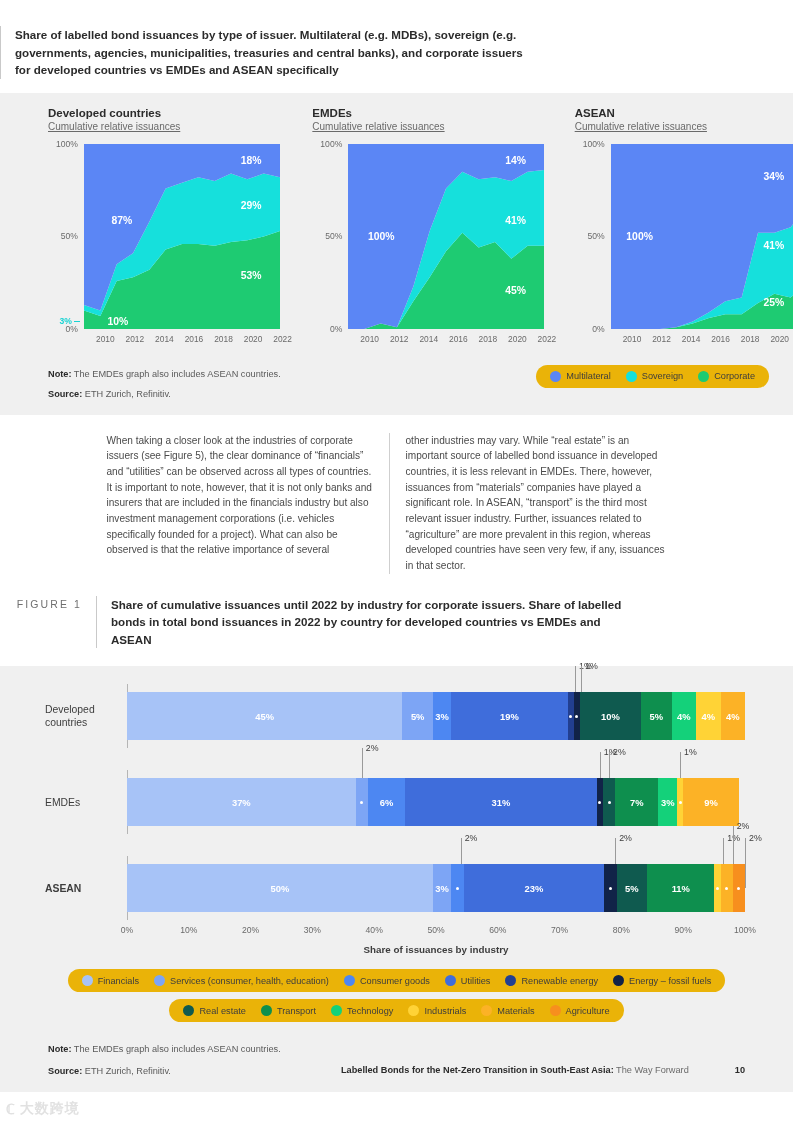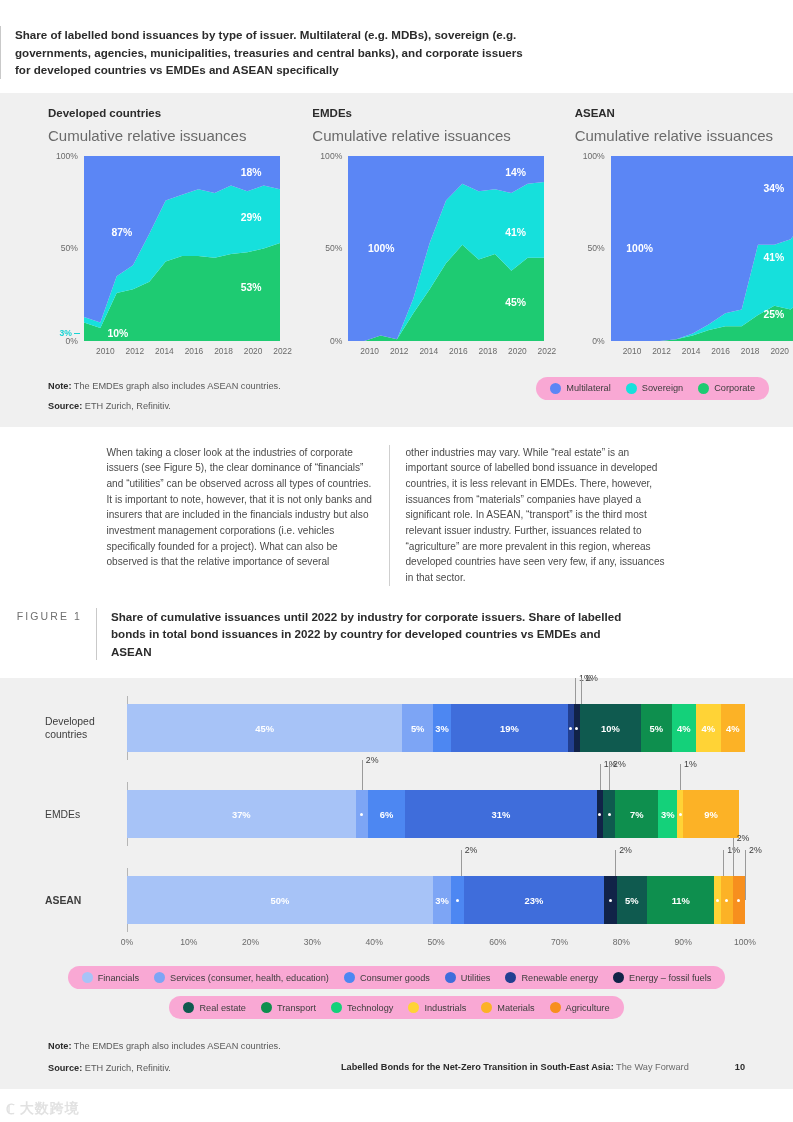--- a/index.html
+++ b/index.html
@@ -25,37 +25,37 @@
   .fig-title {
     padding-left:14px; font-size:11.6px; font-weight:700; color:#2b2b2b;
     line-height:1.52; max-width: 540px;
   }
 
   
   #figure4-band { padding: 14px 0 0 0; }
   .charts-row { display:flex; padding: 0 0 0 0; }
   .chart-col { position:relative; }
   .chart-title { font-size:11.5px; font-weight:700; color:#2b2b2b; }
-  .chart-sub { font-size:15px; color:#6a6a6a; margin-top:8px; }
+  .chart-sub { font-size:10px; color:#6a6a6a; margin-top:2px;text-decoration:underline; }
   .plot-wrap { position:relative; margin-top:12px; }
   .ylabels { position:absolute; left:0; top:0; width:34px; height:100%; }
   .ylab { position:absolute; right:4px; font-size:8.6px; color:#6a6a6a; transform:translateY(-50%); }
   .ylab-hl { color:#17d3d3; font-weight:700; }
   .ytick { position:absolute; height:1px; background:#17d3d3; width:6px; }
   .plot { position:absolute; left:36px; top:0; border:0; overflow:hidden; }
   .xaxis { position:absolute; left:48px; display:flex; justify-content:space-between; }
   .xlab { font-size:8.4px; color:#6a6a6a; }
   .area-label { position:absolute; color:#ffffff; font-size:10.4px; font-weight:700; }
 
   
   .note-line { font-size:9.2px; color:#5a5a5a; }
   .note-line b { color:#2b2b2b; font-weight:700; }
 
   .legend-pill {
-    background:#f9a8d4; border-radius:18px; display:inline-flex;
+    background:#eab308; border-radius:18px; display:inline-flex;
     align-items:center; gap:6px; padding:6px 14px;
   }
   .legend-item { display:inline-flex; align-items:center; gap:5px; margin-right:9px; }
   .legend-item:last-child { margin-right:0; }
   .dot { width:11px; height:11px; border-radius:50%; display:inline-block; }
   .legend-text { font-size:9.2px; color:#3d3d3d; white-space:nowrap; }
 
   
   .bodytext-row { display:flex; gap:0; padding: 18px 0 0 0; }
   .col { font-size:10.1px; line-height:1.55; color:#4a4a4a; }
@@ -367,20 +367,21 @@
           <div class="t" style="left: 123.6px; top: 3px;">20%</div>
           <div class="t" style="left: 185.4px; top: 3px;">30%</div>
           <div class="t" style="left: 247.2px; top: 3px;">40%</div>
           <div class="t" style="left: 309px; top: 3px;">50%</div>
           <div class="t" style="left: 370.8px; top: 3px;">60%</div>
           <div class="t" style="left: 432.6px; top: 3px;">70%</div>
           <div class="t" style="left: 494.4px; top: 3px;">80%</div>
           <div class="t" style="left: 556.2px; top: 3px;">90%</div>
           <div class="t" style="left: 618px; top: 3px;">100%</div>
         </div>
+      <div class="axis5-title">Share of issuances by industry</div>
     </div>
   </div>
 
   <div style="display:flex; justify-content:center; margin-top:14px;">
     <div class="legend-pill" id="fig5-legend-1">
         <span class="legend-item">
           <span class="dot" style="background: rgb(167, 195, 247);"></span>
           <span class="legend-text">Financials</span>
         </span>
         <span class="legend-item">

